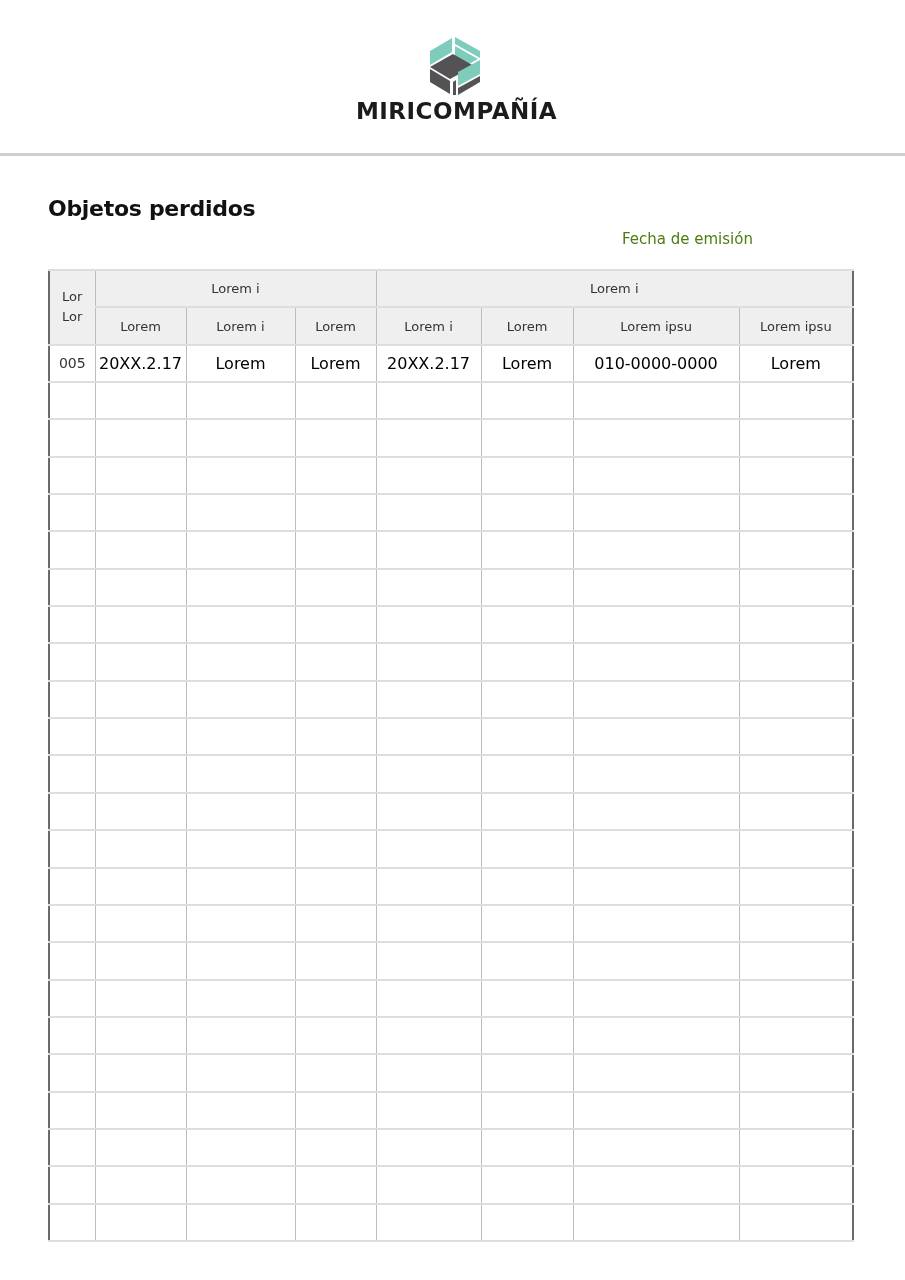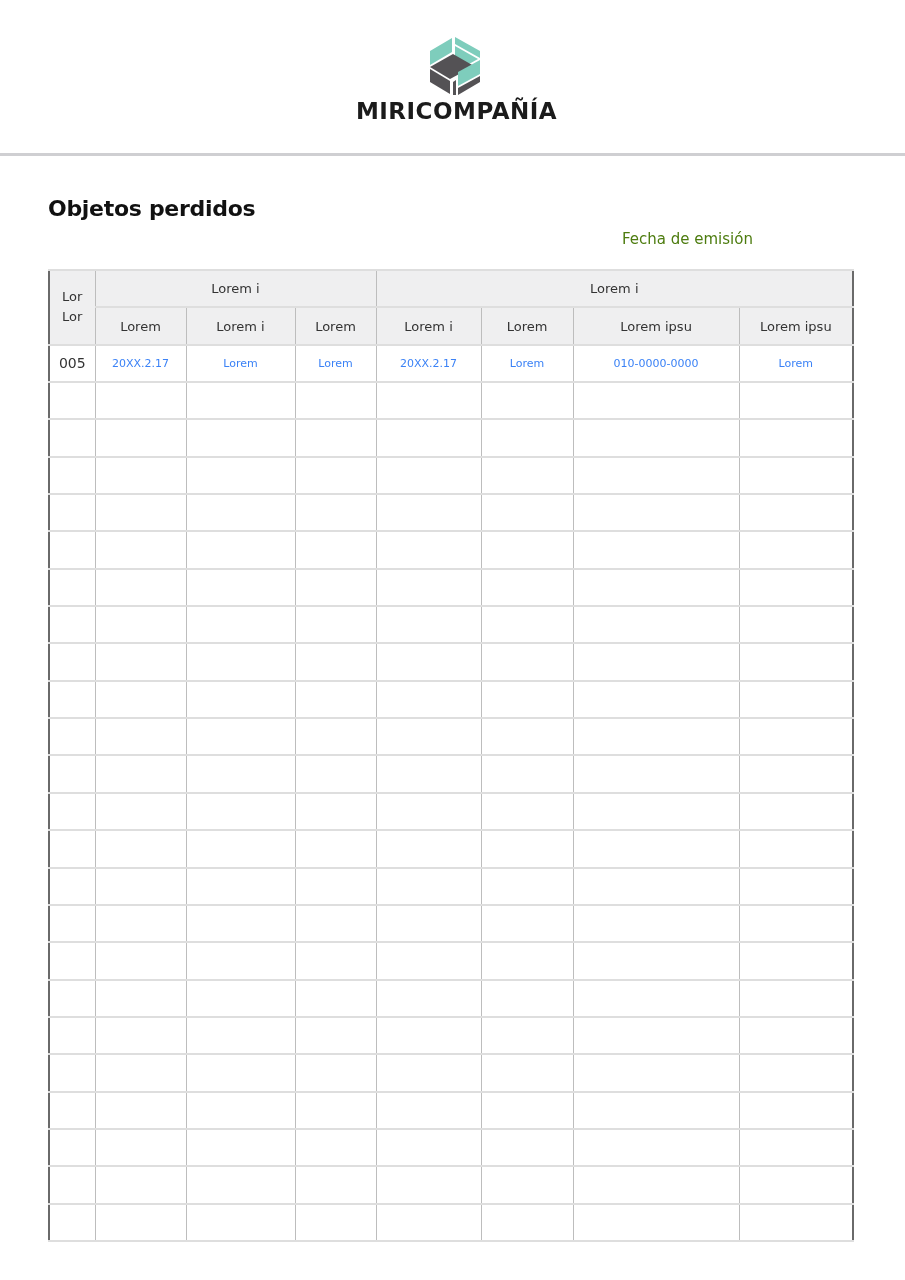--- a/index.html
+++ b/index.html
@@ -36,21 +36,21 @@
     }
     table.grid td, table.grid th {
       border-left: 1px solid #bdbdbd; border-right: 1px solid #bdbdbd;
       border-top: 2px solid #dedede; border-bottom: 2px solid #dedede;
       height: 37.35px; text-align: center; vertical-align: middle;
       font-family: "DejaVu Sans", sans-serif; font-weight: normal; white-space: nowrap; overflow: hidden;
     }
     table.grid th { background: #efeff0; font-size: 13px; color: #333; }
     th.no-head { line-height: 20px; }
     td.num { color: #333; font-size: 14px; }
-    td.val { color: #3b82f6; font-size: 11px; margin-left: 48px; }
+    td.val { color: #000000; font-size: 16px; margin-left: 48px; }
   </style>
 </head>
 <body>
 
 <div class="logo-area">
   <svg class="logo-mark" viewBox="0 0 54 60">
 
     <polygon points="27,1 52,15 52,22 27,8" fill="#7ecdbc"></polygon>
     <polygon points="24,2 2,15 2,29 24,16" fill="#7ecdbc"></polygon>
     <polygon points="27,10 50,23 32,33 27,30" fill="#7ecdbc"></polygon>

